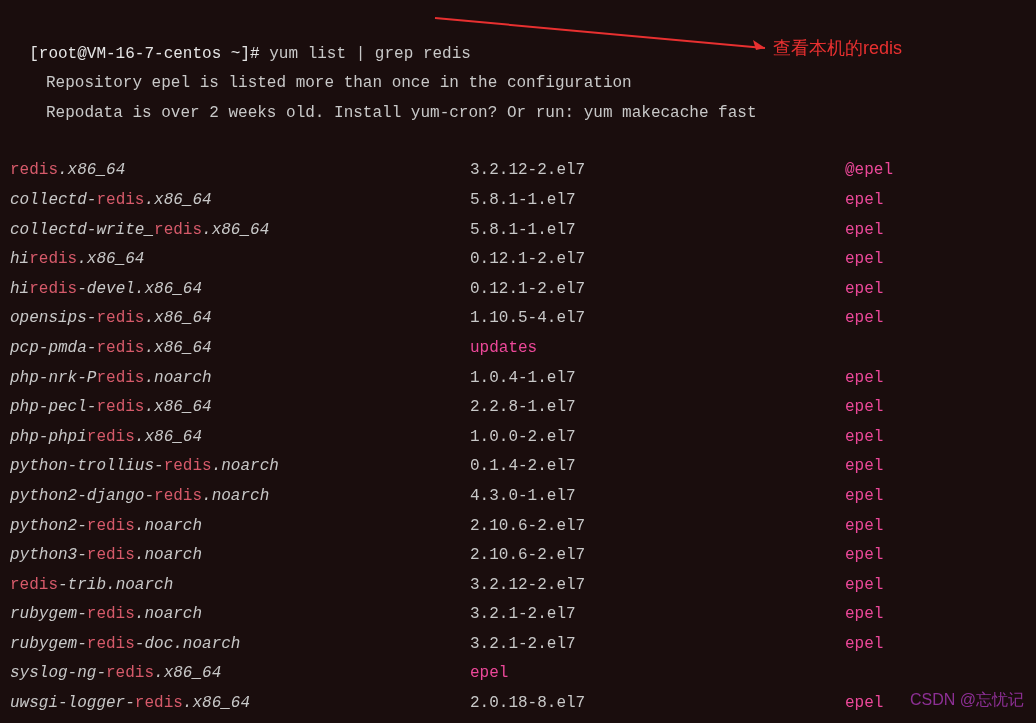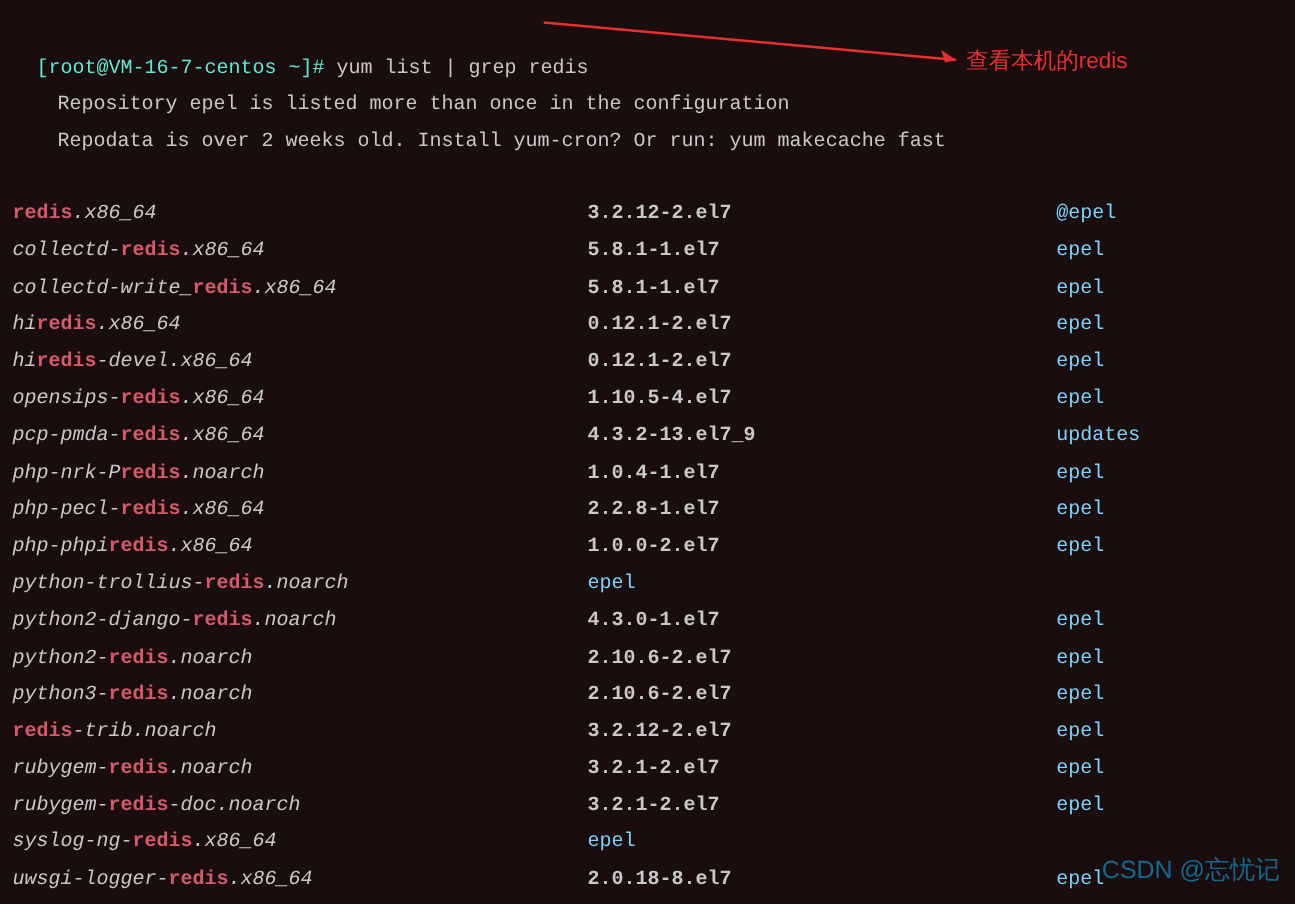--- a/index.html
+++ b/index.html
@@ -16,21 +16,21 @@
       width: 1036px;
       height: 723px;
       overflow: hidden;
       position: relative;
       line-height: 1.85;
     }
     .prompt-line {
       white-space: pre;
     }
     .prompt {
-      color: #5eead4;
+      color: #e5e5e5;
     }
     .msg {
       color: #c8c8c8;
       white-space: pre;
       margin-left: 36px;
     }
     .pkg-list {
       margin-top: 28px;
     }
     .row {
@@ -38,28 +38,27 @@
       white-space: pre;
     }
     .col1 {
       width: 460px;
       flex-shrink: 0;
     }
     .col2 {
       width: 375px;
       flex-shrink: 0;
       color: #c8c8c8;
-      font-weight: bold;
     }
     .col3 {
-      color: #7dd3fc;
+      color: #ec4899;
     }
     .keyword {
       color: #d65a6a;
-      font-weight: bold;
+      font-weight: normal;
     }
     .norm {
       color: #c8c8c8;
       font-style: italic;
     }
     .annotation {
       position: absolute;
       top: 8px;
       left: 435px;
       pointer-events: none;
@@ -70,22 +69,22 @@
     }
     .annotation-text {
       fill: #e83030;
       font-family: Arial, sans-serif;
       font-size: 18px;
     }
     .watermark {
       position: absolute;
       bottom: 8px;
       right: 12px;
-      color: #0ea5e9;
-      font-size: 20px;
+      color: #d946ef;
+      font-size: 16px;
       font-family: Arial, sans-serif;
       opacity: 0.6;
     }
   </style>
 </head>
 <body>
 
 <div class="prompt-line">
   <span class="prompt">[root@VM-16-7-centos ~]# </span><span>yum list | grep redis</span>
 </div>
@@ -93,25 +92,25 @@
 <div class="msg">Repository epel is listed more than once in the configuration</div>
 <div class="msg">Repodata is over 2 weeks old. Install yum-cron? Or run: yum makecache fast</div>
 
 <div class="pkg-list">
     <div class="row"><span class="col1"><span class="keyword">redis</span><span class="norm">.x86_64</span></span><span class="col2">3.2.12-2.el7</span><span class="col3">@epel</span></div>
     <div class="row"><span class="col1"><span class="norm">collectd-</span><span class="keyword">redis</span><span class="norm">.x86_64</span></span><span class="col2">5.8.1-1.el7</span><span class="col3">epel</span></div>
     <div class="row"><span class="col1"><span class="norm">collectd-write_</span><span class="keyword">redis</span><span class="norm">.x86_64</span></span><span class="col2">5.8.1-1.el7</span><span class="col3">epel</span></div>
     <div class="row"><span class="col1"><span class="norm">hi</span><span class="keyword">redis</span><span class="norm">.x86_64</span></span><span class="col2">0.12.1-2.el7</span><span class="col3">epel</span></div>
     <div class="row"><span class="col1"><span class="norm">hi</span><span class="keyword">redis</span><span class="norm">-devel.x86_64</span></span><span class="col2">0.12.1-2.el7</span><span class="col3">epel</span></div>
     <div class="row"><span class="col1"><span class="norm">opensips-</span><span class="keyword">redis</span><span class="norm">.x86_64</span></span><span class="col2">1.10.5-4.el7</span><span class="col3">epel</span></div>
-    <div class="row"><span class="col1"><span class="norm">pcp-pmda-</span><span class="keyword">redis</span><span class="norm">.x86_64</span></span><span class="col2">4.3.2-13.el7_9</span><span class="col3">updates</span></div>
+    <div class="row"><span class="col1"><span class="norm">pcp-pmda-</span><span class="keyword">redis</span><span class="norm">.x86_64</span></span><span class="col3">updates</span></div>
     <div class="row"><span class="col1"><span class="norm">php-nrk-P</span><span class="keyword">redis</span><span class="norm">.noarch</span></span><span class="col2">1.0.4-1.el7</span><span class="col3">epel</span></div>
     <div class="row"><span class="col1"><span class="norm">php-pecl-</span><span class="keyword">redis</span><span class="norm">.x86_64</span></span><span class="col2">2.2.8-1.el7</span><span class="col3">epel</span></div>
     <div class="row"><span class="col1"><span class="norm">php-phpi</span><span class="keyword">redis</span><span class="norm">.x86_64</span></span><span class="col2">1.0.0-2.el7</span><span class="col3">epel</span></div>
-    <div class="row"><span class="col1"><span class="norm">python-trollius-</span><span class="keyword">redis</span><span class="norm">.noarch</span></span><span class="col3">epel</span></div>
+    <div class="row"><span class="col1"><span class="norm">python-trollius-</span><span class="keyword">redis</span><span class="norm">.noarch</span></span><span class="col2">0.1.4-2.el7</span><span class="col3">epel</span></div>
     <div class="row"><span class="col1"><span class="norm">python2-django-</span><span class="keyword">redis</span><span class="norm">.noarch</span></span><span class="col2">4.3.0-1.el7</span><span class="col3">epel</span></div>
     <div class="row"><span class="col1"><span class="norm">python2-</span><span class="keyword">redis</span><span class="norm">.noarch</span></span><span class="col2">2.10.6-2.el7</span><span class="col3">epel</span></div>
     <div class="row"><span class="col1"><span class="norm">python3-</span><span class="keyword">redis</span><span class="norm">.noarch</span></span><span class="col2">2.10.6-2.el7</span><span class="col3">epel</span></div>
     <div class="row"><span class="col1"><span class="keyword">redis</span><span class="norm">-trib.noarch</span></span><span class="col2">3.2.12-2.el7</span><span class="col3">epel</span></div>
     <div class="row"><span class="col1"><span class="norm">rubygem-</span><span class="keyword">redis</span><span class="norm">.noarch</span></span><span class="col2">3.2.1-2.el7</span><span class="col3">epel</span></div>
     <div class="row"><span class="col1"><span class="norm">rubygem-</span><span class="keyword">redis</span><span class="norm">-doc.noarch</span></span><span class="col2">3.2.1-2.el7</span><span class="col3">epel</span></div>
     <div class="row"><span class="col1"><span class="norm">syslog-ng-</span><span class="keyword">redis</span><span class="norm">.x86_64</span></span><span class="col3">epel</span></div>
     <div class="row"><span class="col1"><span class="norm">uwsgi-logger-</span><span class="keyword">redis</span><span class="norm">.x86_64</span></span><span class="col2">2.0.18-8.el7</span><span class="col3">epel</span></div>
     <div class="row"><span class="col1"></span><span class="col2">2.0.18-8.el7</span><span class="col3">epel</span></div>
   </div>

